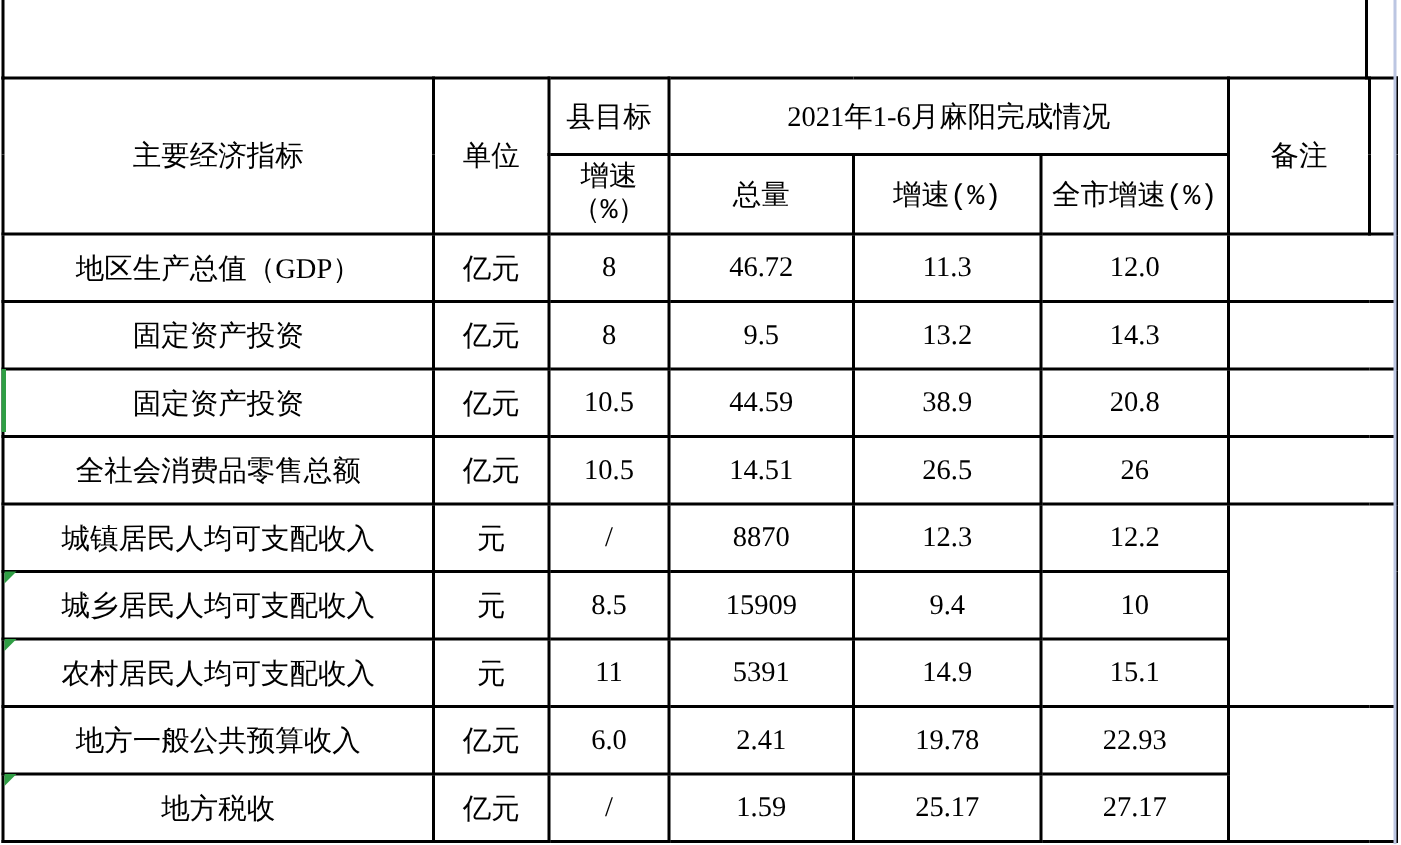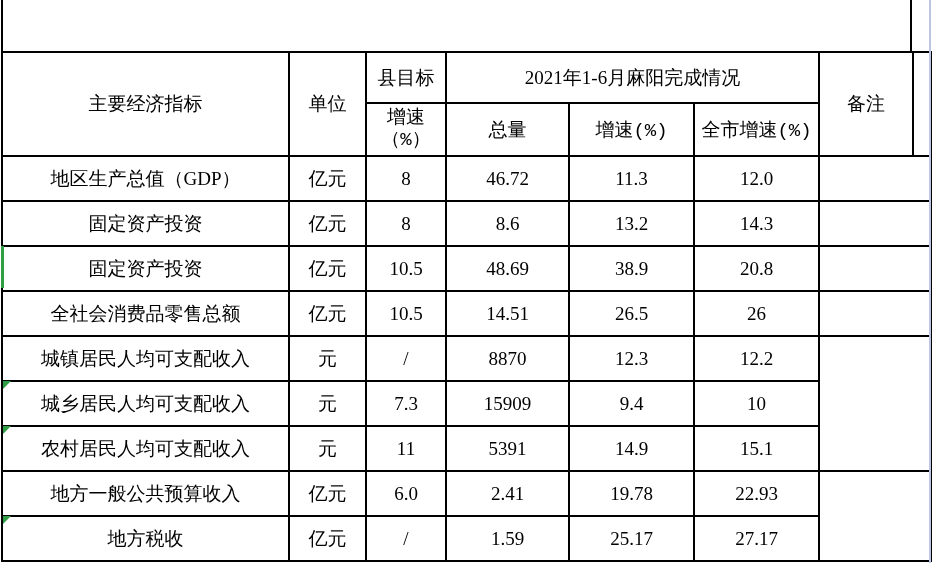--- a/index.html
+++ b/index.html
@@ -100,31 +100,31 @@
       <td class="num-cell">46.72</td>
       <td class="num-cell">11.3</td>
       <td class="num-cell">12.0</td>
       <td colspan="2" class="remark-cell"></td>
     </tr>
 
     <tr class="drow">
       <td class="label-cell">固定资产投资</td>
       <td class="unit-cell">亿元</td>
       <td class="target-cell">8</td>
-      <td class="num-cell">8.6</td>
+      <td class="num-cell">9.5</td>
       <td class="num-cell">13.2</td>
       <td class="num-cell">14.3</td>
       <td colspan="2" class="remark-cell"></td>
     </tr>
 
     <tr class="drow">
       <td class="label-cell">固定资产投资</td>
       <td class="unit-cell">亿元</td>
       <td class="target-cell">10.5</td>
-      <td class="num-cell">48.69</td>
+      <td class="num-cell">44.59</td>
       <td class="num-cell">38.9</td>
       <td class="num-cell">20.8</td>
       <td colspan="2" class="remark-cell"></td>
     </tr>
 
     <tr class="drow">
       <td class="label-cell">全社会消费品零售总额</td>
       <td class="unit-cell">亿元</td>
       <td class="target-cell">10.5</td>
       <td class="num-cell">14.51</td>
@@ -139,21 +139,21 @@
       <td class="target-cell">/</td>
       <td class="num-cell">8870</td>
       <td class="num-cell">12.3</td>
       <td class="num-cell">12.2</td>
       <td colspan="2" rowspan="3" class="remark-cell"></td>
     </tr>
 
     <tr class="drow">
       <td class="label-cell indent1">城乡居民人均可支配收入</td>
       <td class="unit-cell">元</td>
-      <td class="target-cell">7.3</td>
+      <td class="target-cell">8.5</td>
       <td class="num-cell">15909</td>
       <td class="num-cell">9.4</td>
       <td class="num-cell">10</td>
     </tr>
 
     <tr class="drow">
       <td class="label-cell indent1">农村居民人均可支配收入</td>
       <td class="unit-cell">元</td>
       <td class="target-cell">11</td>
       <td class="num-cell">5391</td>

